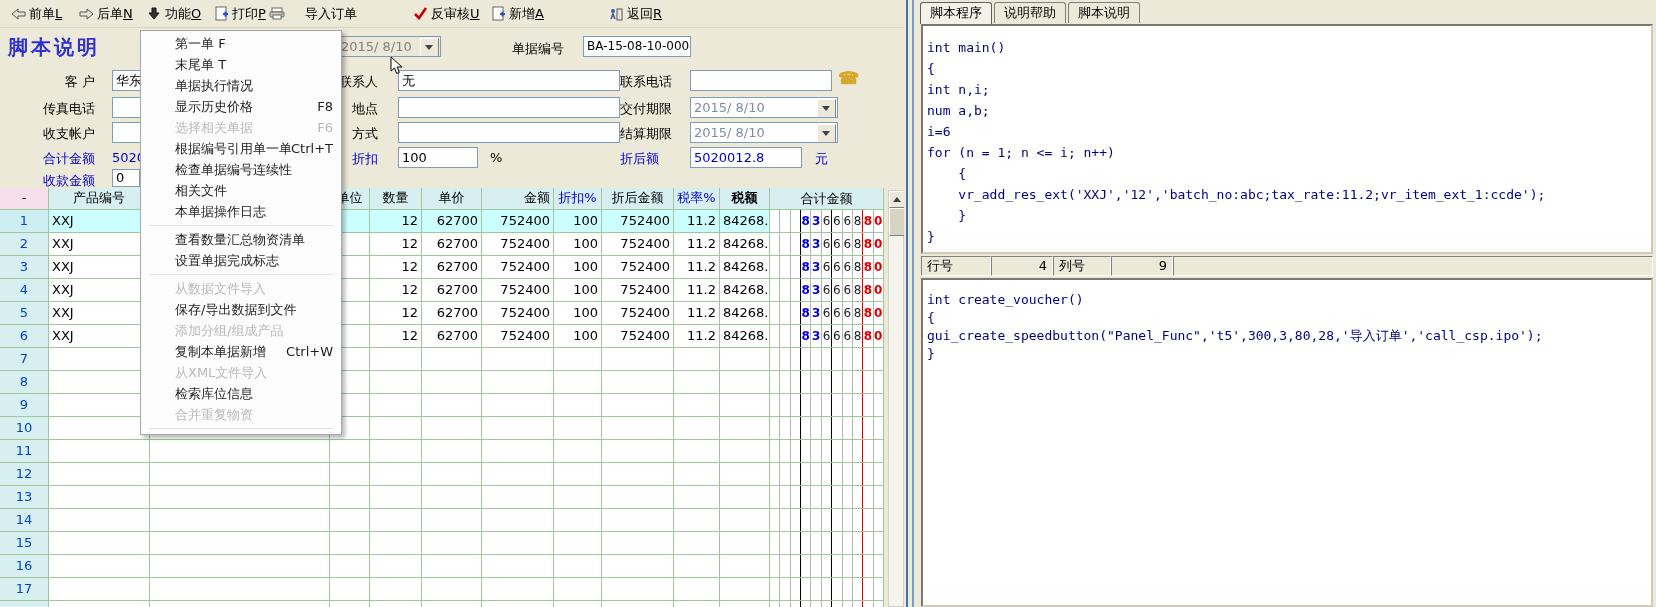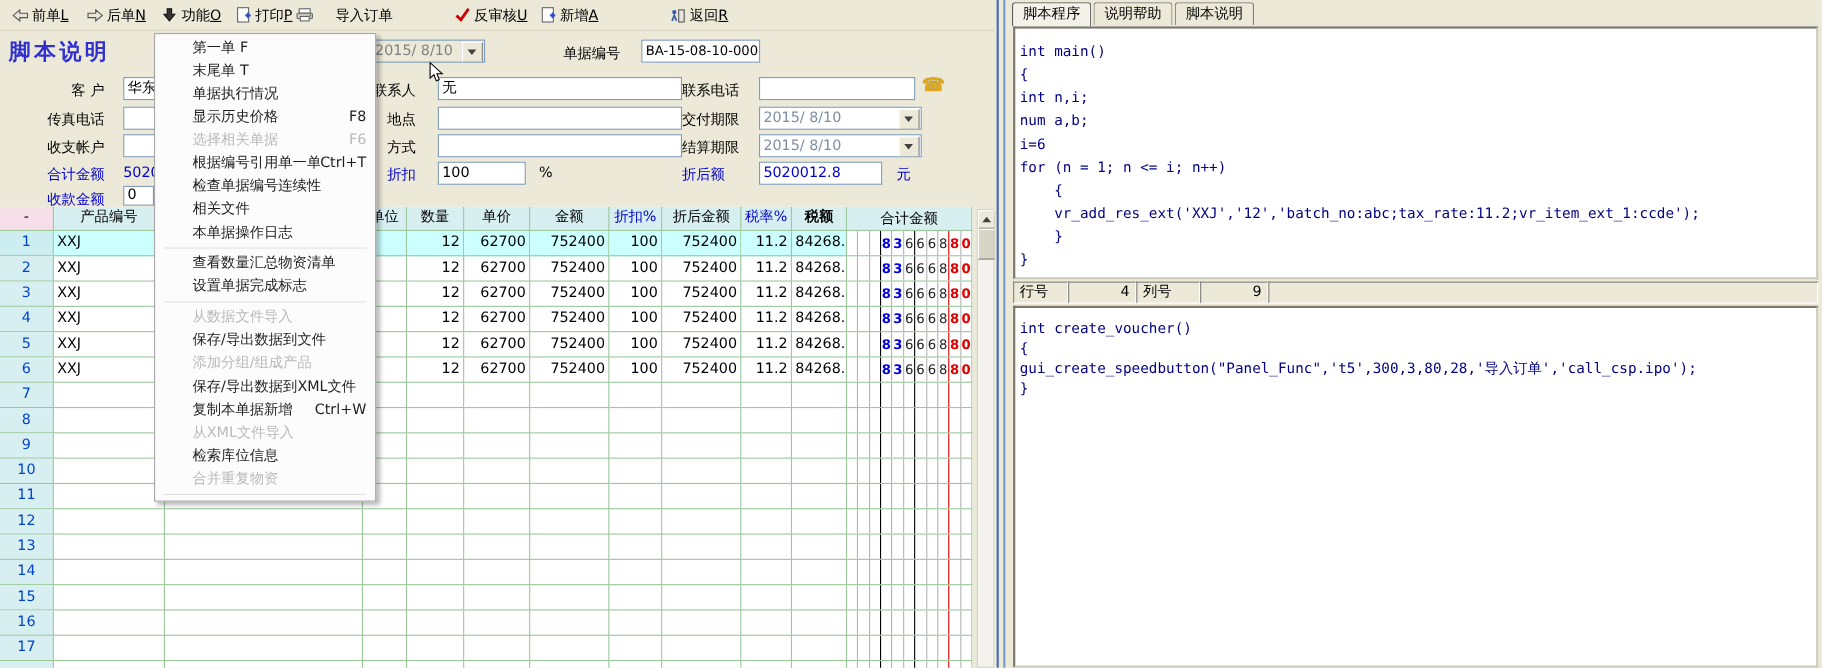--- a/index.html
+++ b/index.html
@@ -222,21 +222,21 @@
 <div class="tbox" style="left:112px;top:169px;width:28px;height:18px;line-height:16px;">0</div>
 
 <div id="grid" class="abs">
     <div class="g-row g-head">
       <div class="g-cell al-c pink" style="flex: 0 0 49px;">-</div>
       <div class="g-cell al-c" style="flex: 0 0 101px;">产品编号</div>
       <div class="g-cell al-c" style="flex: 0 0 180px;"></div>
       <div class="g-cell al-c" style="flex: 0 0 40px;">单位</div>
       <div class="g-cell al-c" style="flex: 0 0 52px;">数量</div>
       <div class="g-cell al-c" style="flex: 0 0 60px;">单价</div>
-      <div class="g-cell al-c" style="flex: 0 0 72px;">金额</div>
+      <div class="g-cell al-c" style="flex: 0 0 72px; text-align: right;">金额</div>
       <div class="g-cell al-c hblue" style="flex: 0 0 48px;">折扣%</div>
       <div class="g-cell al-c" style="flex: 0 0 72px;">折后金额</div>
       <div class="g-cell al-c hblue" style="flex: 0 0 46px;">税率%</div>
       <div class="g-cell al-c" style="flex: 0 0 50px; font-weight: bold;">税额</div>
       <div class="darea" style="background: rgb(215, 239, 241); justify-content: center; align-items: center;">合计金额</div>
     </div>
     <div class="g-row sel">
       <div class="g-cell al-c rownum" style="flex: 0 0 49px;">1</div>
       <div class="g-cell al-l" style="flex: 0 0 101px;">XXJ</div>
       <div class="g-cell al-l" style="flex: 0 0 180px;"></div>
@@ -758,23 +758,20 @@
     </div>
     <div class="menu-sep"></div>
     <div class="menu-item disabled">
       <span class="mi-label">从数据文件导入</span>
     </div>
     <div class="menu-item">
       <span class="mi-label">保存/导出数据到文件</span>
     </div>
     <div class="menu-item disabled">
       <span class="mi-label">添加分组/组成产品</span>
-    </div>
-    <div class="menu-item">
-      <span class="mi-label">保存/导出数据到XML文件</span>
     </div>
     <div class="menu-item">
       <span class="mi-label">复制本单据新增</span>
       <span class="mi-short">Ctrl+W</span>
     </div>
     <div class="menu-item disabled">
       <span class="mi-label">从XML文件导入</span>
     </div>
     <div class="menu-item">
       <span class="mi-label">检索库位信息</span>
@@ -801,21 +798,21 @@
       <div class="code-line">int n,i;</div>
       <div class="code-line">num a,b;</div>
       <div class="code-line">i=6</div>
       <div class="code-line">for (n = 1; n &lt;= i; n++)</div>
       <div class="code-line">    {</div>
       <div class="code-line">    vr_add_res_ext('XXJ','12','batch_no:abc;tax_rate:11.2;vr_item_ext_1:ccde');</div>
       <div class="code-line">    }</div>
       <div class="code-line">}</div>
     </div>
   <div id="statusbar">
-    <div class="st-cell" style="width:50px;">行号</div>
+    <div class="st-cell" style="width:70px;">行号</div>
     <div class="st-cell st-val" style="width:62px;">4</div>
     <div class="st-cell" style="width:58px;">列号</div>
     <div class="st-cell st-val" style="width:62px;">9</div>
     <div class="st-cell" style="flex:1;"></div>
   </div>
   <div id="editor2" class="editor">
       <div class="code-line">int create_voucher()</div>
       <div class="code-line">{</div>
       <div class="code-line">gui_create_speedbutton("Panel_Func",'t5',300,3,80,28,'导入订单','call_csp.ipo');</div>
       <div class="code-line">}</div>

